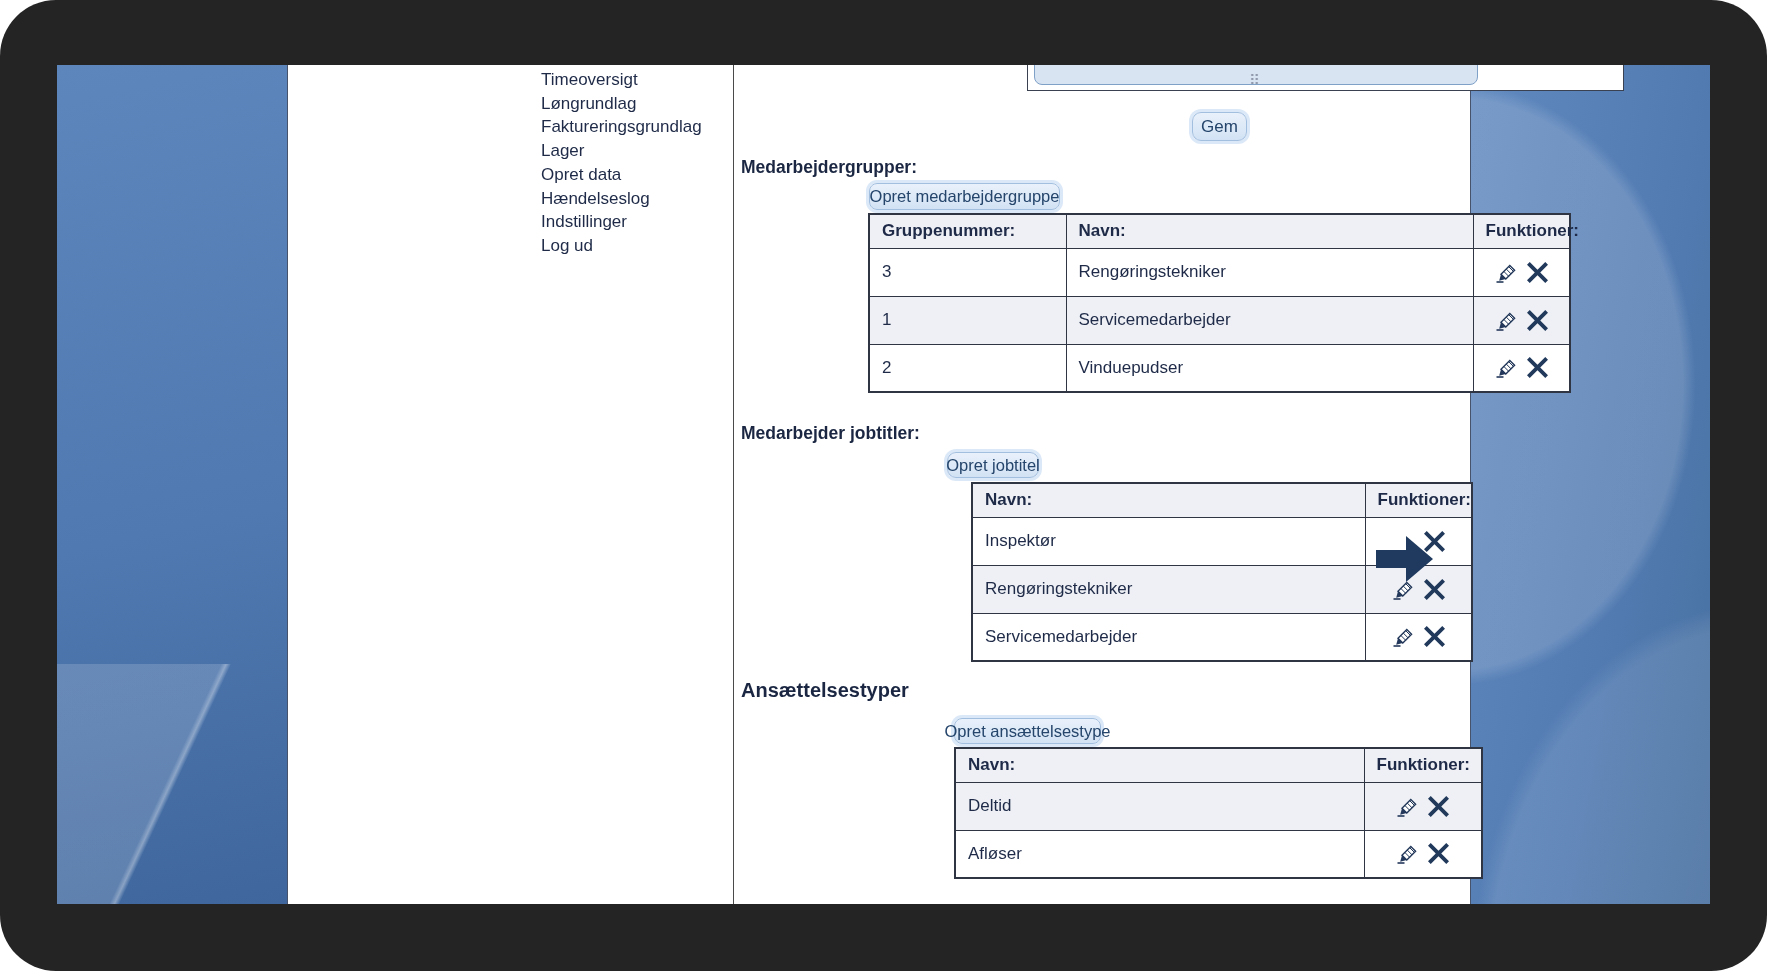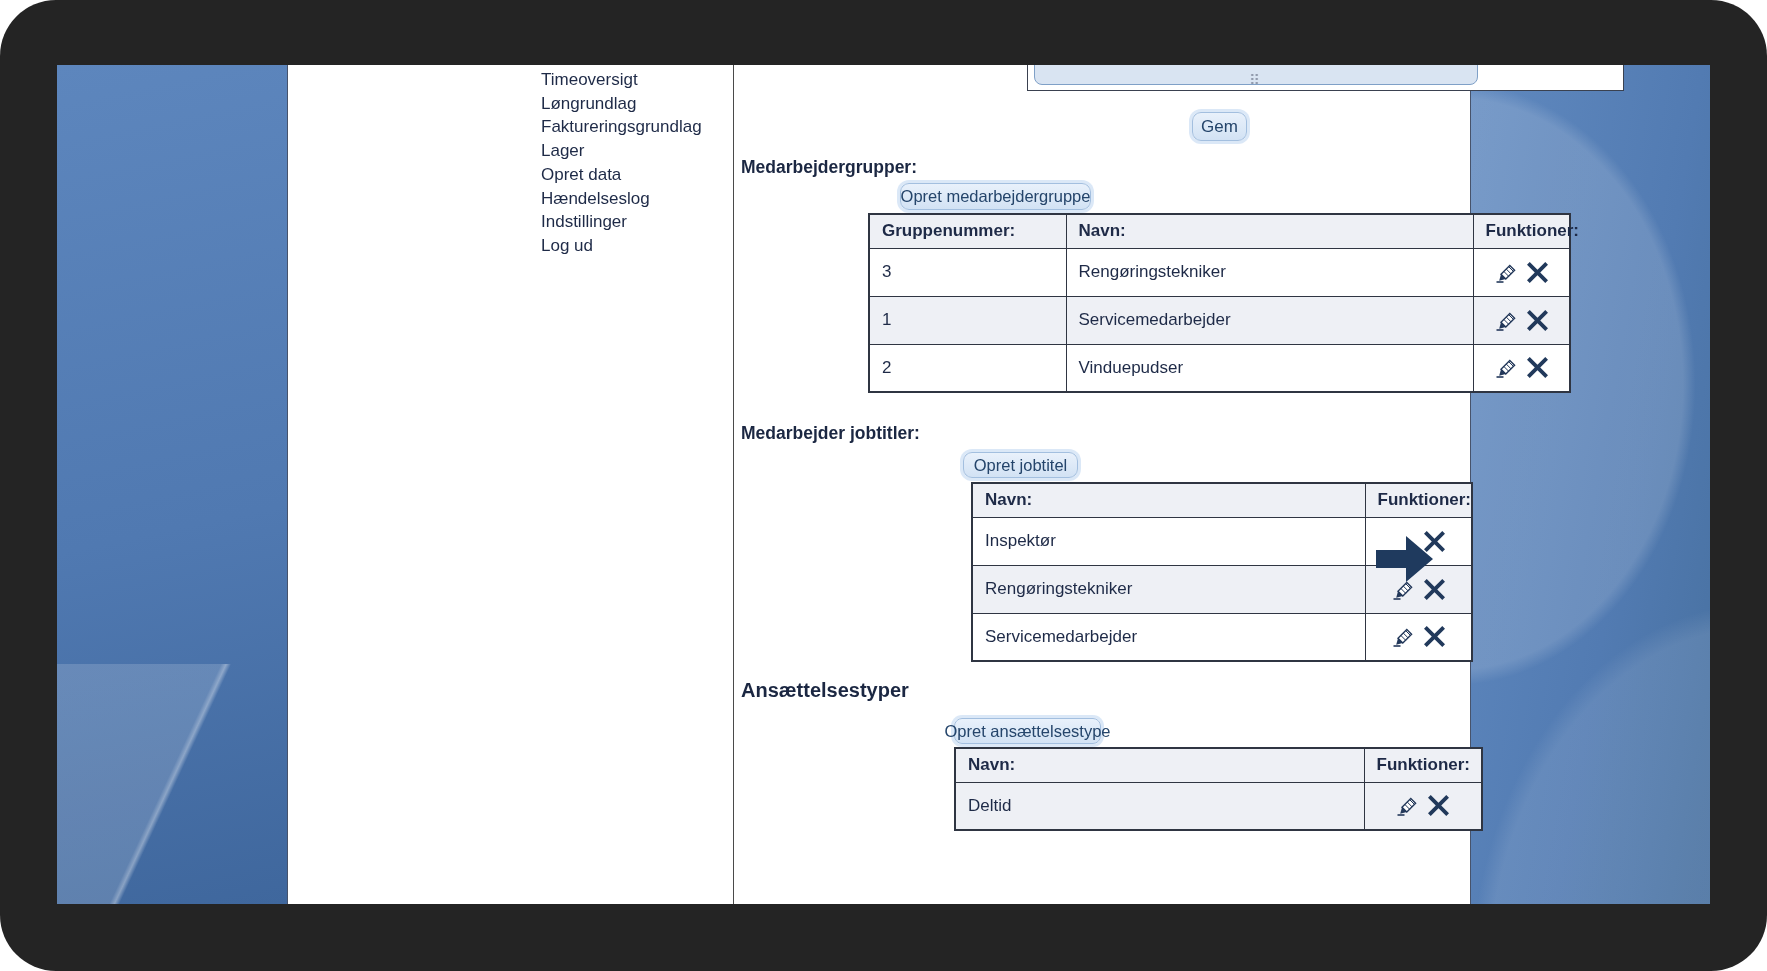--- a/index.html
+++ b/index.html
@@ -35,22 +35,22 @@
             border:1px solid #7fa0c7;border-radius:8px;box-sizing:border-box;}
   .grip{position:absolute;left:962px;top:8px;width:9px;height:12px;
         background-image:radial-gradient(#8a93a6 32%,rgba(0,0,0,0) 36%);background-size:4.5px 4px;}
 
   
   .btn{position:absolute;display:flex;align-items:center;justify-content:center;
        background:linear-gradient(180deg,#e9f1fb,#d2e2f4);border:1px solid #a3bfdf;border-radius:9px;
        color:#25456b;font-size:16.5px;box-shadow:0 0 0 3px rgba(190,214,240,.55);cursor:pointer;
        box-sizing:border-box;white-space:nowrap;}
   .btn-gem{left:904px;top:47px;width:55px;height:29px;font-size:17px;}
-  .btn-group{left:612px;top:118px;width:191px;height:27px;}
-  .btn-job{left:675px;top:387px;width:115px;height:26px;}
+  .btn-group{left:581px;top:118px;width:191px;height:27px;border-radius:8px;}
+  .btn-job{left:659px;top:387px;width:92px;height:26px;}
   .btn-emp{left:666px;top:653px;width:147px;height:26px;border-radius:8px;}
 
   
   .h-sec{position:absolute;font-weight:bold;color:#1b2742;font-size:17.5px;}
   .h1{left:453px;top:92px;}
   .h2{left:453px;top:358px;}
   .h3{left:453px;top:614px;font-size:20px;}
 
   
   table{position:absolute;border-collapse:collapse;table-layout:fixed;
@@ -295,18 +295,40 @@
                     </svg>
                   </span>
             <span class="icon-btn">
                     <svg width="21" height="21" viewBox="0 0 20 20">
                       <path d="M2.6,0 L10,7.4 L17.4,0 L20,2.6 L12.6,10 L20,17.4 L17.4,20 L10,12.6 L2.6,20 L0,17.4 L7.4,10 L0,2.6 Z" fill="#21395b"></path>
                     </svg>
                   </span>
           </div>
               </td>
         </tr>
+        <tr class="row">
+          <td>Afløser</td>
+          <td>
+                <div class="func">
+            <span class="icon-btn">
+                    <svg width="23" height="21" viewBox="0 0 23 21">
+                      <path d="M6,12.2 L14.8,3.4 L19.6,8.2 L10.8,17 Z" fill="#fff" stroke="#23385a" stroke-width="1.4"></path>
+                      <line x1="8.8" y1="9.4" x2="13.6" y2="14.2" stroke="#23385a" stroke-width="1"></line>
+                      <line x1="11.2" y1="7" x2="16" y2="11.8" stroke="#23385a" stroke-width="1"></line>
+                      <line x1="13.6" y1="4.6" x2="18.4" y2="9.4" stroke="#23385a" stroke-width="1"></line>
+                      <path d="M6,12.2 L10.8,17 L4.2,18.8 Z" fill="#23385a"></path>
+                      <line x1="1.5" y1="20" x2="8.5" y2="20" stroke="#23385a" stroke-width="1.6"></line>
+                    </svg>
+                  </span>
+            <span class="icon-btn">
+                    <svg width="21" height="21" viewBox="0 0 20 20">
+                      <path d="M2.6,0 L10,7.4 L17.4,0 L20,2.6 L12.6,10 L20,17.4 L17.4,20 L10,12.6 L2.6,20 L0,17.4 L7.4,10 L0,2.6 Z" fill="#21395b"></path>
+                    </svg>
+                  </span>
+          </div>
+              </td>
+        </tr>
       </tbody>
         </table>
 
     </div>
   </div>
 </div>
 
 </body></html>

